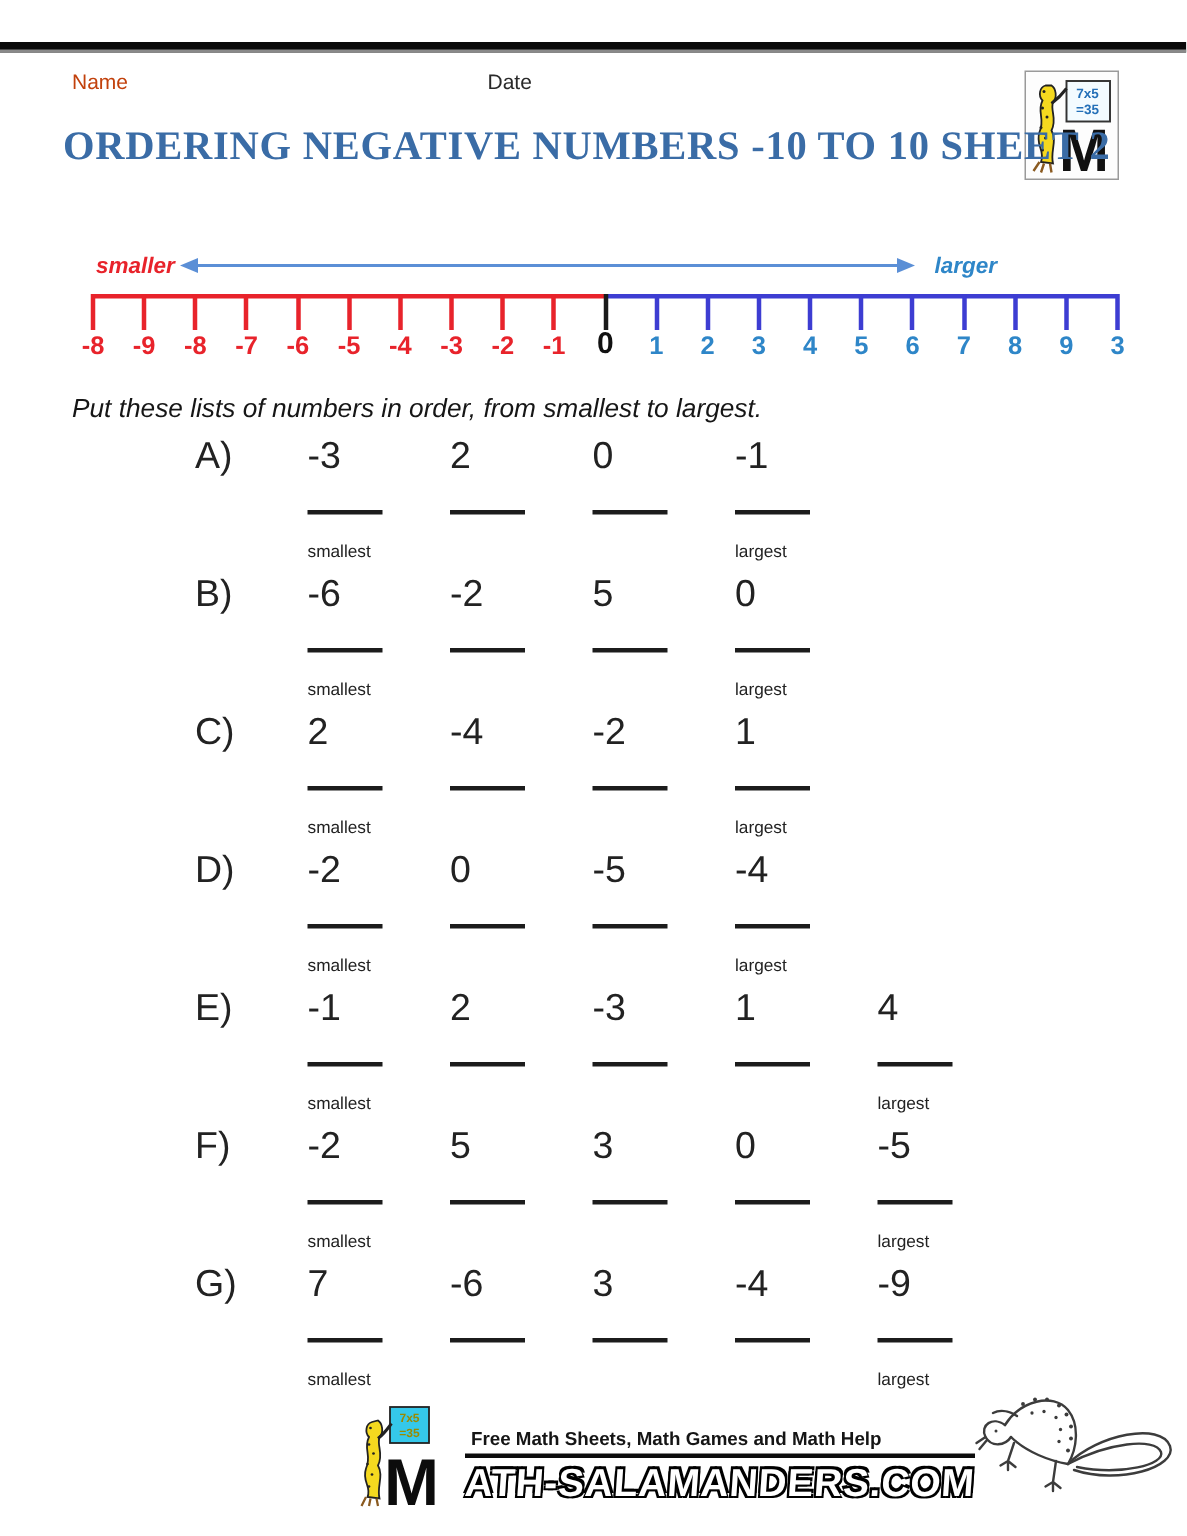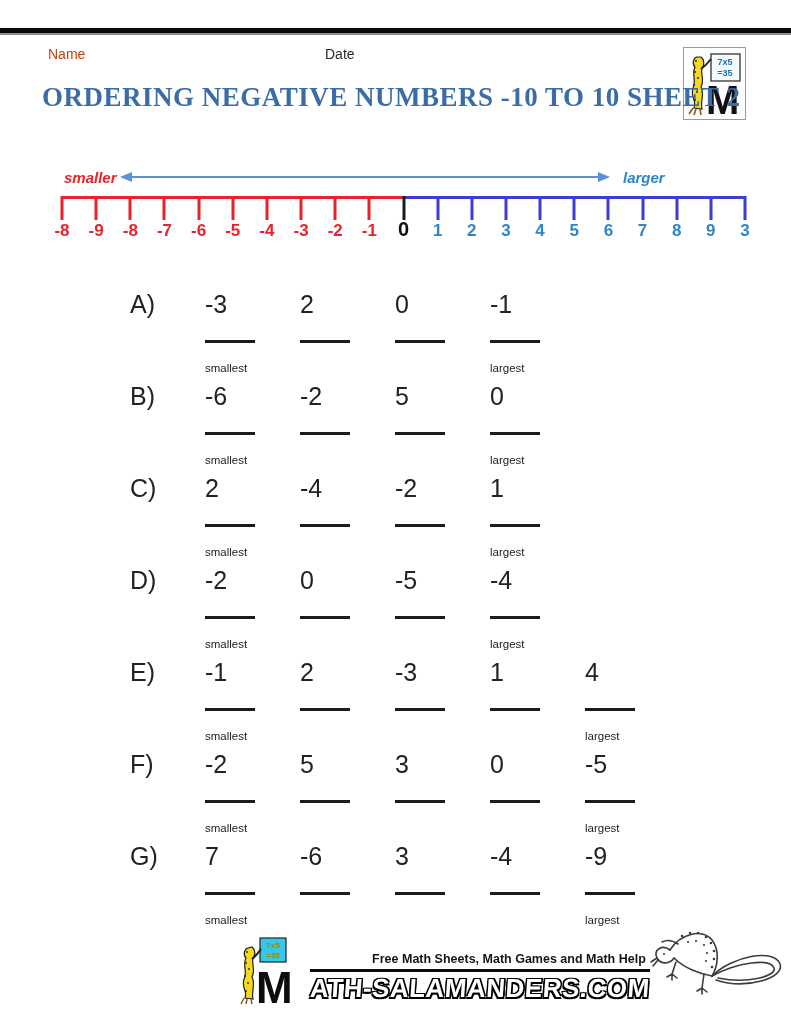--- a/index.html
+++ b/index.html
@@ -50,21 +50,21 @@
   .q-row { position:absolute; left:0; width:791px; height:92px; }
   .q-label { position:absolute; left:130px; top:0; font-size:25px; color:#222; }
   .q-num   { position:absolute; top:0; font-size:25px; color:#222; }
   .blank   { position:absolute; top:50px; width:50px; height:0; border-top:3px solid #1c1c1c; }
   .blank-sub { position:absolute; top:56px; font-size:11.5px; color:#222;margin-top:16px; }
 
   
   #footer { position:absolute; left:238px; top:936px; display:flex; align-items:flex-end; }
   .footer-logo { position:relative; width:70px; height:70px; flex:0 0 auto; }
   .footer-text-col { margin-left:2px; padding-bottom:2px; }
-  .footer-tagline { font-size:12.5px; font-weight:700; color:#151515; text-align:right;
+  .footer-tagline { font-size:12.5px; font-weight:700; color:#151515; text-align:left;
                     padding:0 4px 3px 4px; }
   .footer-rule { height:3px; background:#0c0c0c; width:100%; }
   .site-name { margin-top:1px; display:flex; align-items:flex-end; }
   .site-rest { font-size:26px; font-weight:800; letter-spacing:0.5px; color:#ffffff;
                transform:skewX(-4deg);
                text-shadow:-1.5px -1.5px 0 #000, 1.5px -1.5px 0 #000,
                            -1.5px 1.5px 0 #000, 1.5px 1.5px 0 #000, 0 0 1px #000; }
   .salamander-drawing { position:absolute; left:648px; top:910px; }
 </style>
 </head>
@@ -151,20 +151,21 @@
         <div class="tick-label pos" style="left: 85%;">7</div>
         <div class="tick pos" style="left: 90%;"></div>
         <div class="tick-label pos" style="left: 90%;">8</div>
         <div class="tick pos" style="left: 95%;"></div>
         <div class="tick-label pos" style="left: 95%;">9</div>
         <div class="tick pos" style="left: 100%;"></div>
         <div class="tick-label pos" style="left: 100%;">3</div>
       </div>
   </div>
 
+  <div class="instruction">Put these lists of numbers in order, from smallest to largest.</div>
 
   <div id="questions">
       <div class="q-row" style="top: 0px;">
         <span class="q-label">A)</span>
         <span class="q-num" style="left: 205px;">-3</span>
         <div class="blank" style="left: 205px;"></div>
         <span class="q-num" style="left: 300px;">2</span>
         <div class="blank" style="left: 300px;"></div>
         <span class="q-num" style="left: 395px;">0</span>
         <div class="blank" style="left: 395px;"></div>

